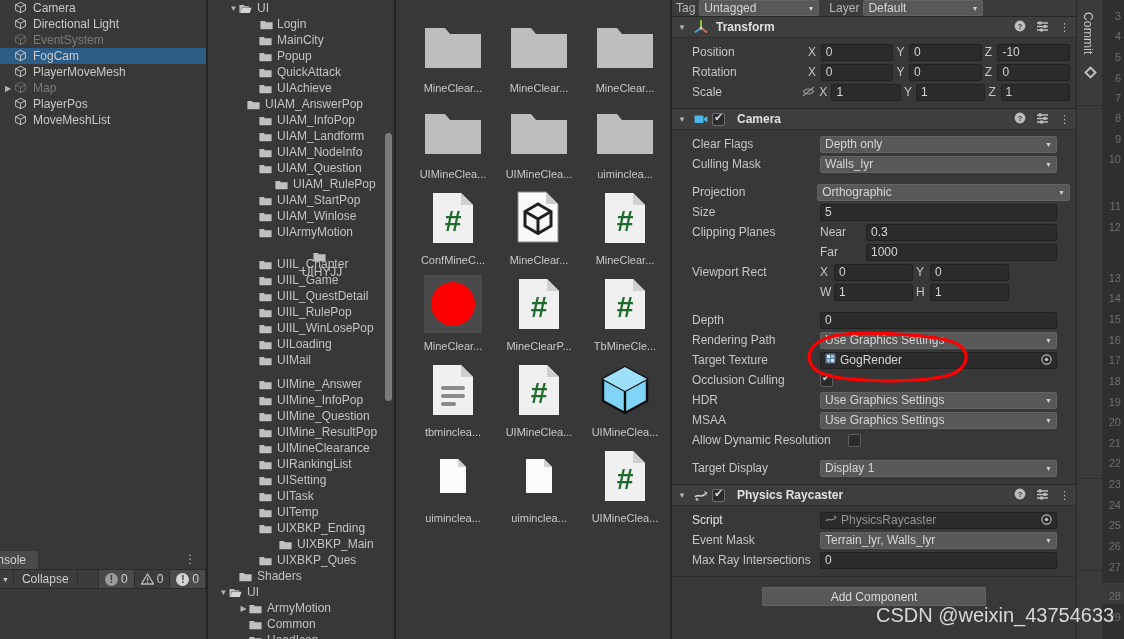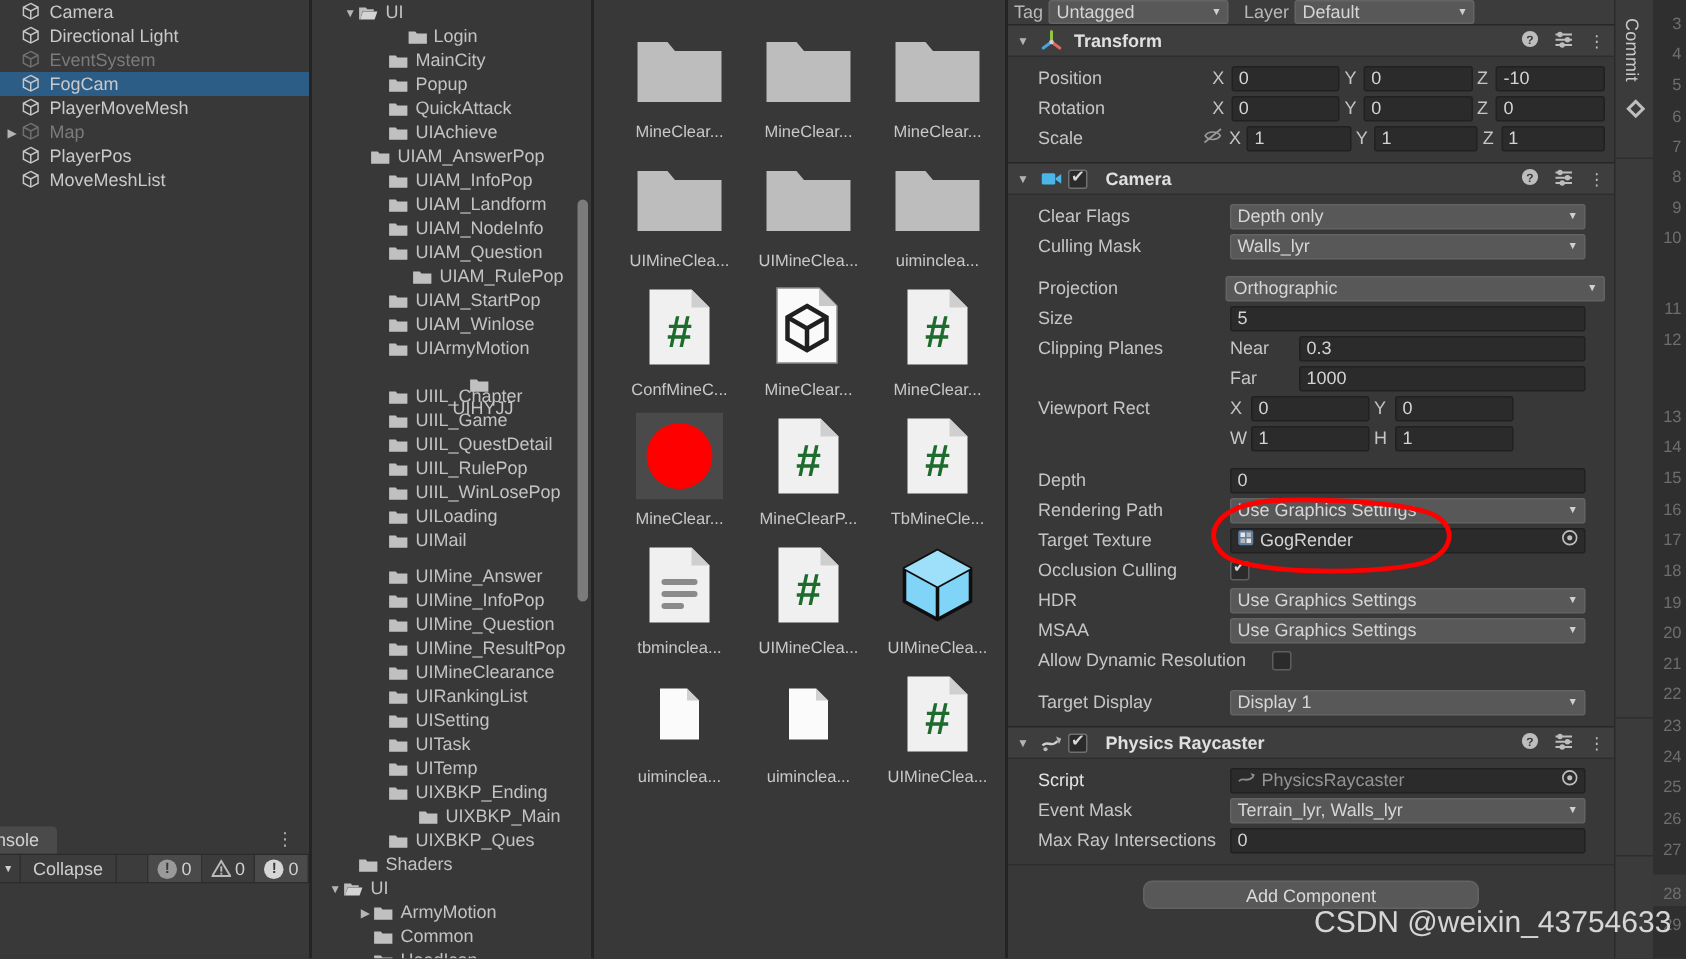--- a/index.html
+++ b/index.html
@@ -142,21 +142,21 @@
     position: relative;
   }
   .cbox-small.checked::after {
     content: "✔"; position: absolute; left: 1px; top: -3px; font-size: 10px; color: #d8d8d8;
   }
   .hideicon { color: #9a9a9a; font-size: 11px; margin-right: 4px; }
 
   #addcomp-wrap { padding: 10px 0; display: flex; justify-content: center; border-top: 1px solid #2d2d2d;}
   #addcomp {
     width: 224px; height: 19px; background: #585858; border: 1px solid #636363;
-    border-radius: 6px; display: flex; align-items: center; justify-content: center;
+    border-radius: 1px; display: flex; align-items: center; justify-content: center;
     font-size: 12px; color: #dadada;
   }
 
   
   #commitbar { position: absolute; left: 1076px; top: 0; width: 26px; height: 639px; background: #3b3b3b; border-left: 1px solid #2b2b2b; }
   #commit-label {
     position: absolute; left: 4px; top: 12px; writing-mode: vertical-rl;
     font-size: 12px; color: #c9c9c9; letter-spacing: .2px;
   }
   #commit-diamond { position: absolute; left: 9px; top: 68px; width: 9px; height: 9px; background: #bfbfbf; transform: rotate(45deg); }
@@ -295,21 +295,21 @@
   <div class="panel" id="projtree">
     <div id="tree-list">
         <div class="tree-row" style="padding-left: 20px;">
           <span class="tw">▼</span>
           <span class="fld"><svg width="13" height="10" viewBox="0 0 16 12">
               <path d="M0.5 11 L0.5 1 L6 1 L7.2 2.6 L12.5 2.6 L12.5 4.2 L3.4 4.2 L1.3 11 Z" fill="#bdbdbd"></path>
               <path d="M3.6 4.4 L15.5 4.4 L13.2 11 L1.3 11 Z" fill="#d4d4d4"></path>
             </svg></span>
           <span class="lbl">UI</span>
         </div>
-        <div class="tree-row" style="padding-left: 52px; text-align: center;">
+        <div class="tree-row" style="padding-left: 40px; text-align: center;">
           <span class="tw"></span>
           <span class="fld"><svg width="13" height="10" viewBox="0 0 16 12">
               <path d="M0.5 11.2 L0.5 1 L6 1 L7.3 2.7 L15.5 2.7 L15.5 11.2 Z" fill="#c0c0c0"></path>
             </svg></span>
           <span class="lbl">Login</span>
         </div>
         <div class="tree-row" style="padding-left: 40px;">
           <span class="tw"></span>
           <span class="fld"><svg width="13" height="10" viewBox="0 0 16 12">
               <path d="M0.5 11.2 L0.5 1 L6 1 L7.3 2.7 L15.5 2.7 L15.5 11.2 Z" fill="#c0c0c0"></path>

